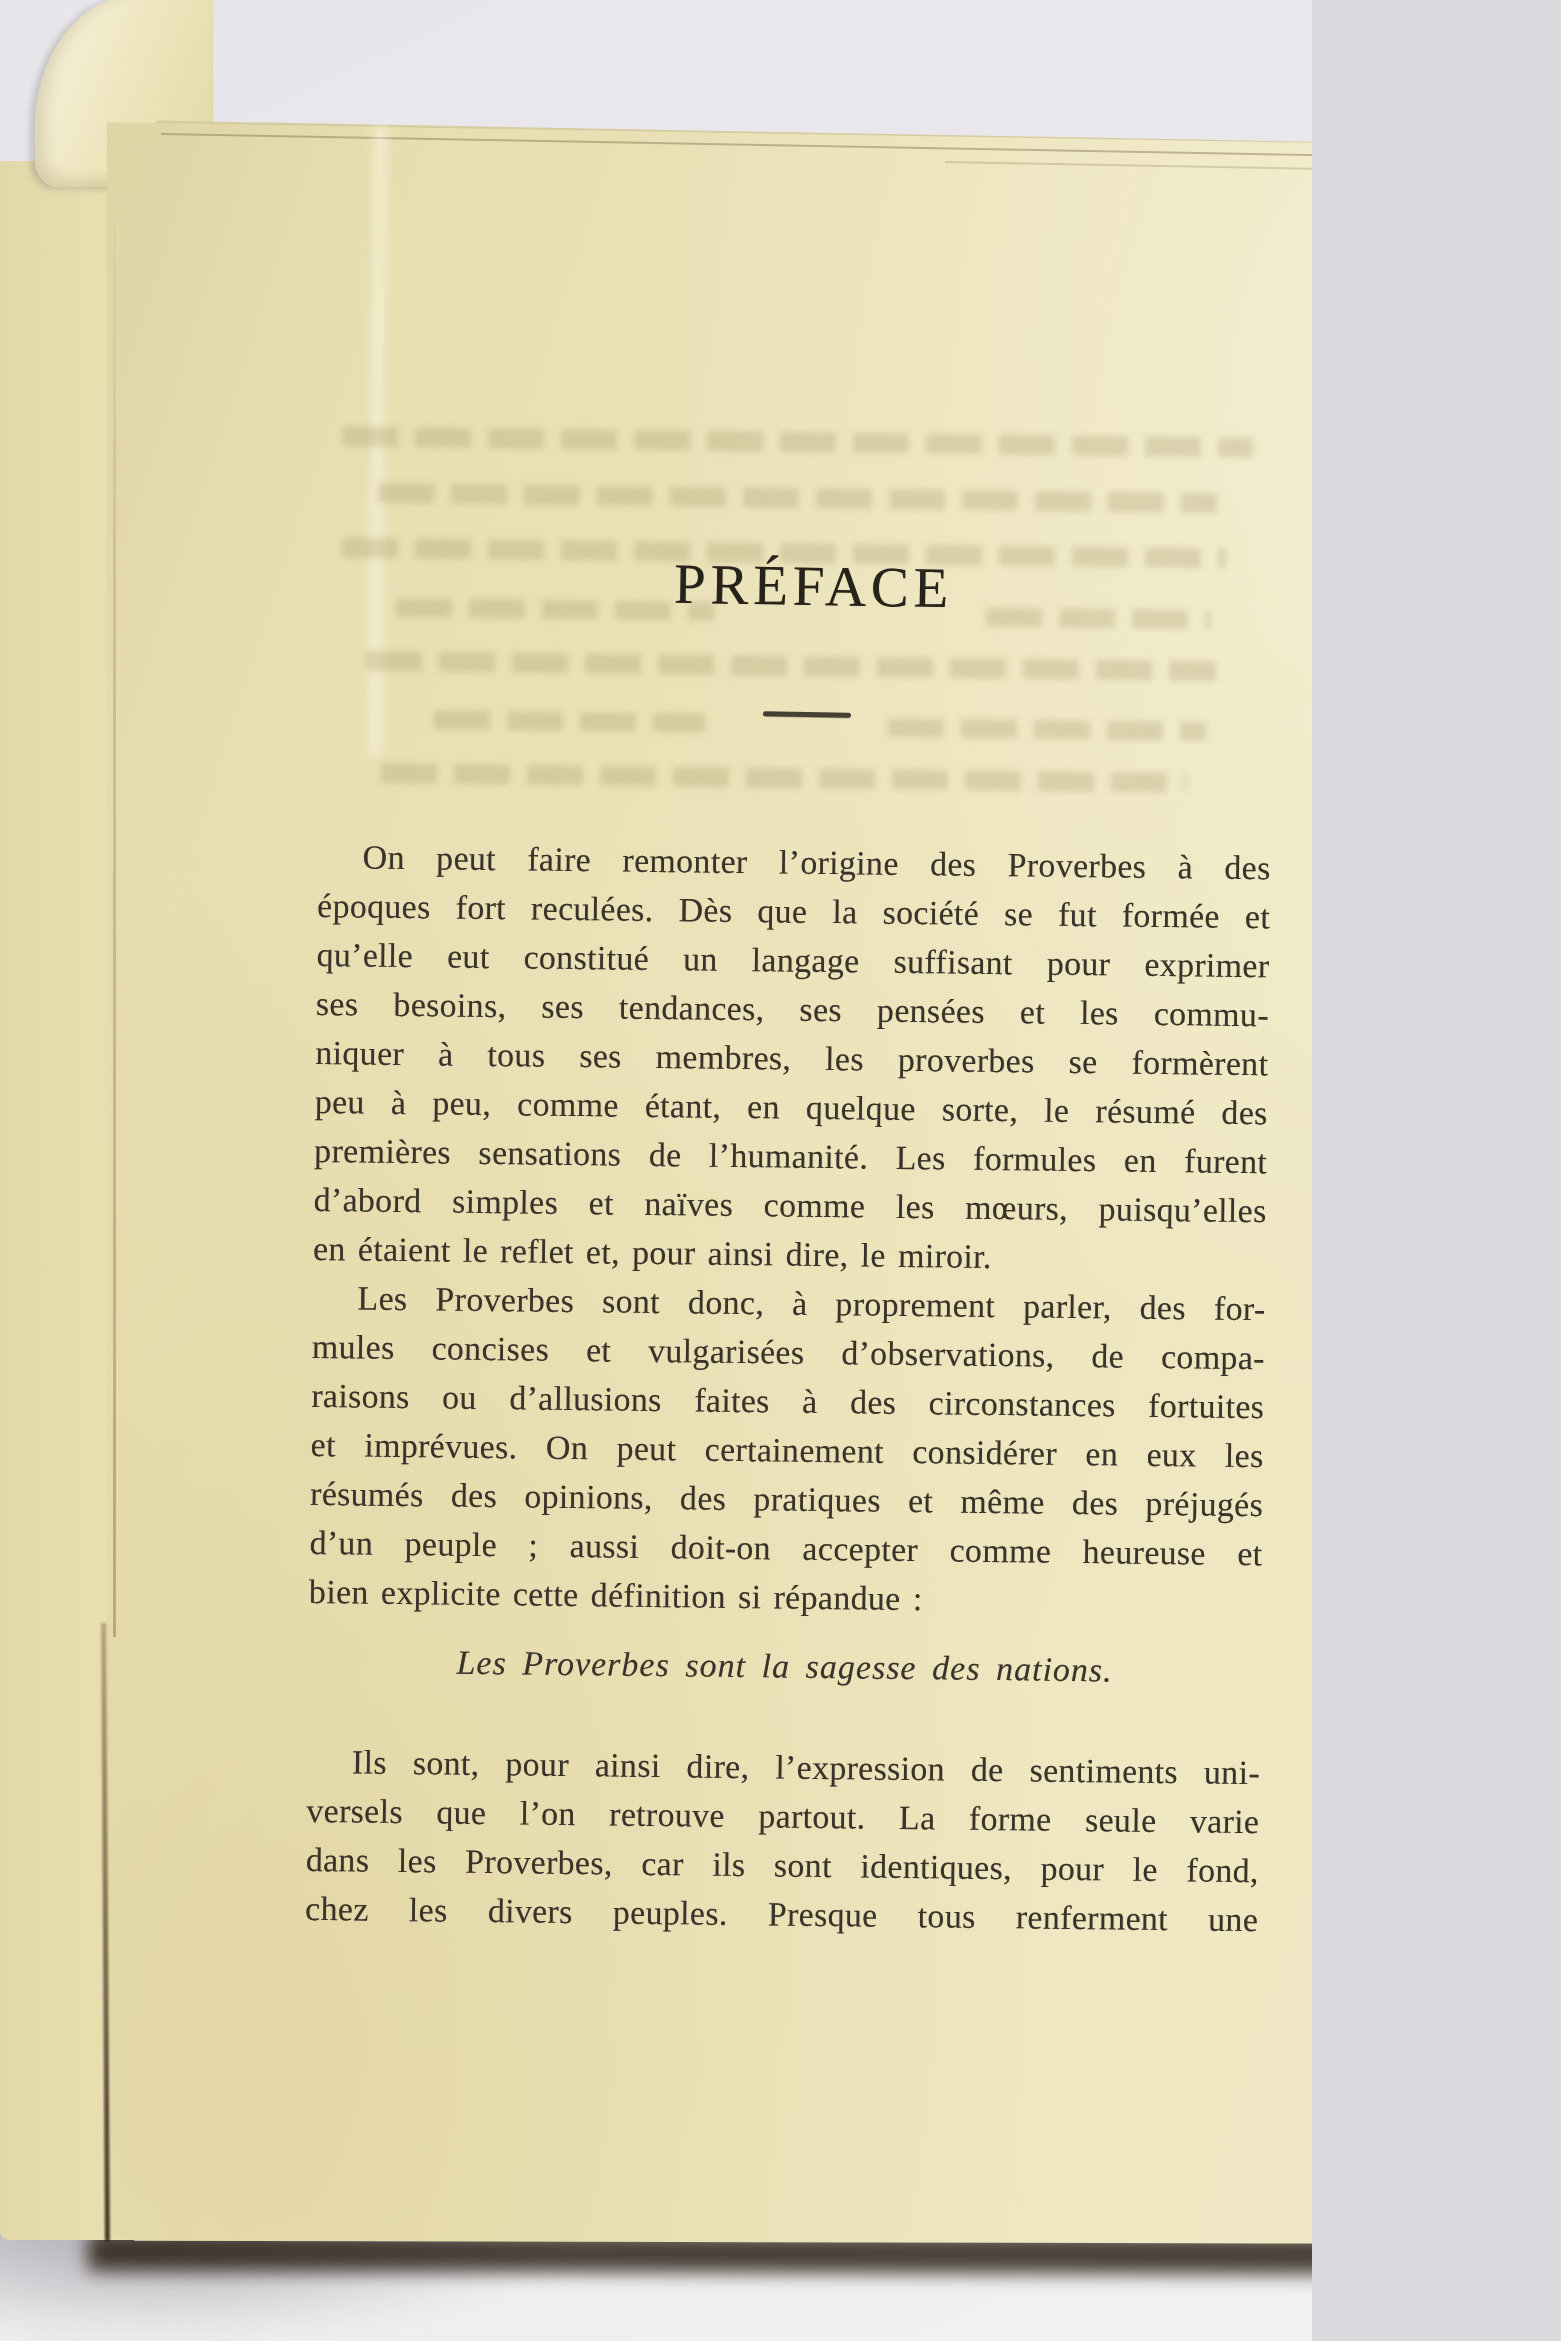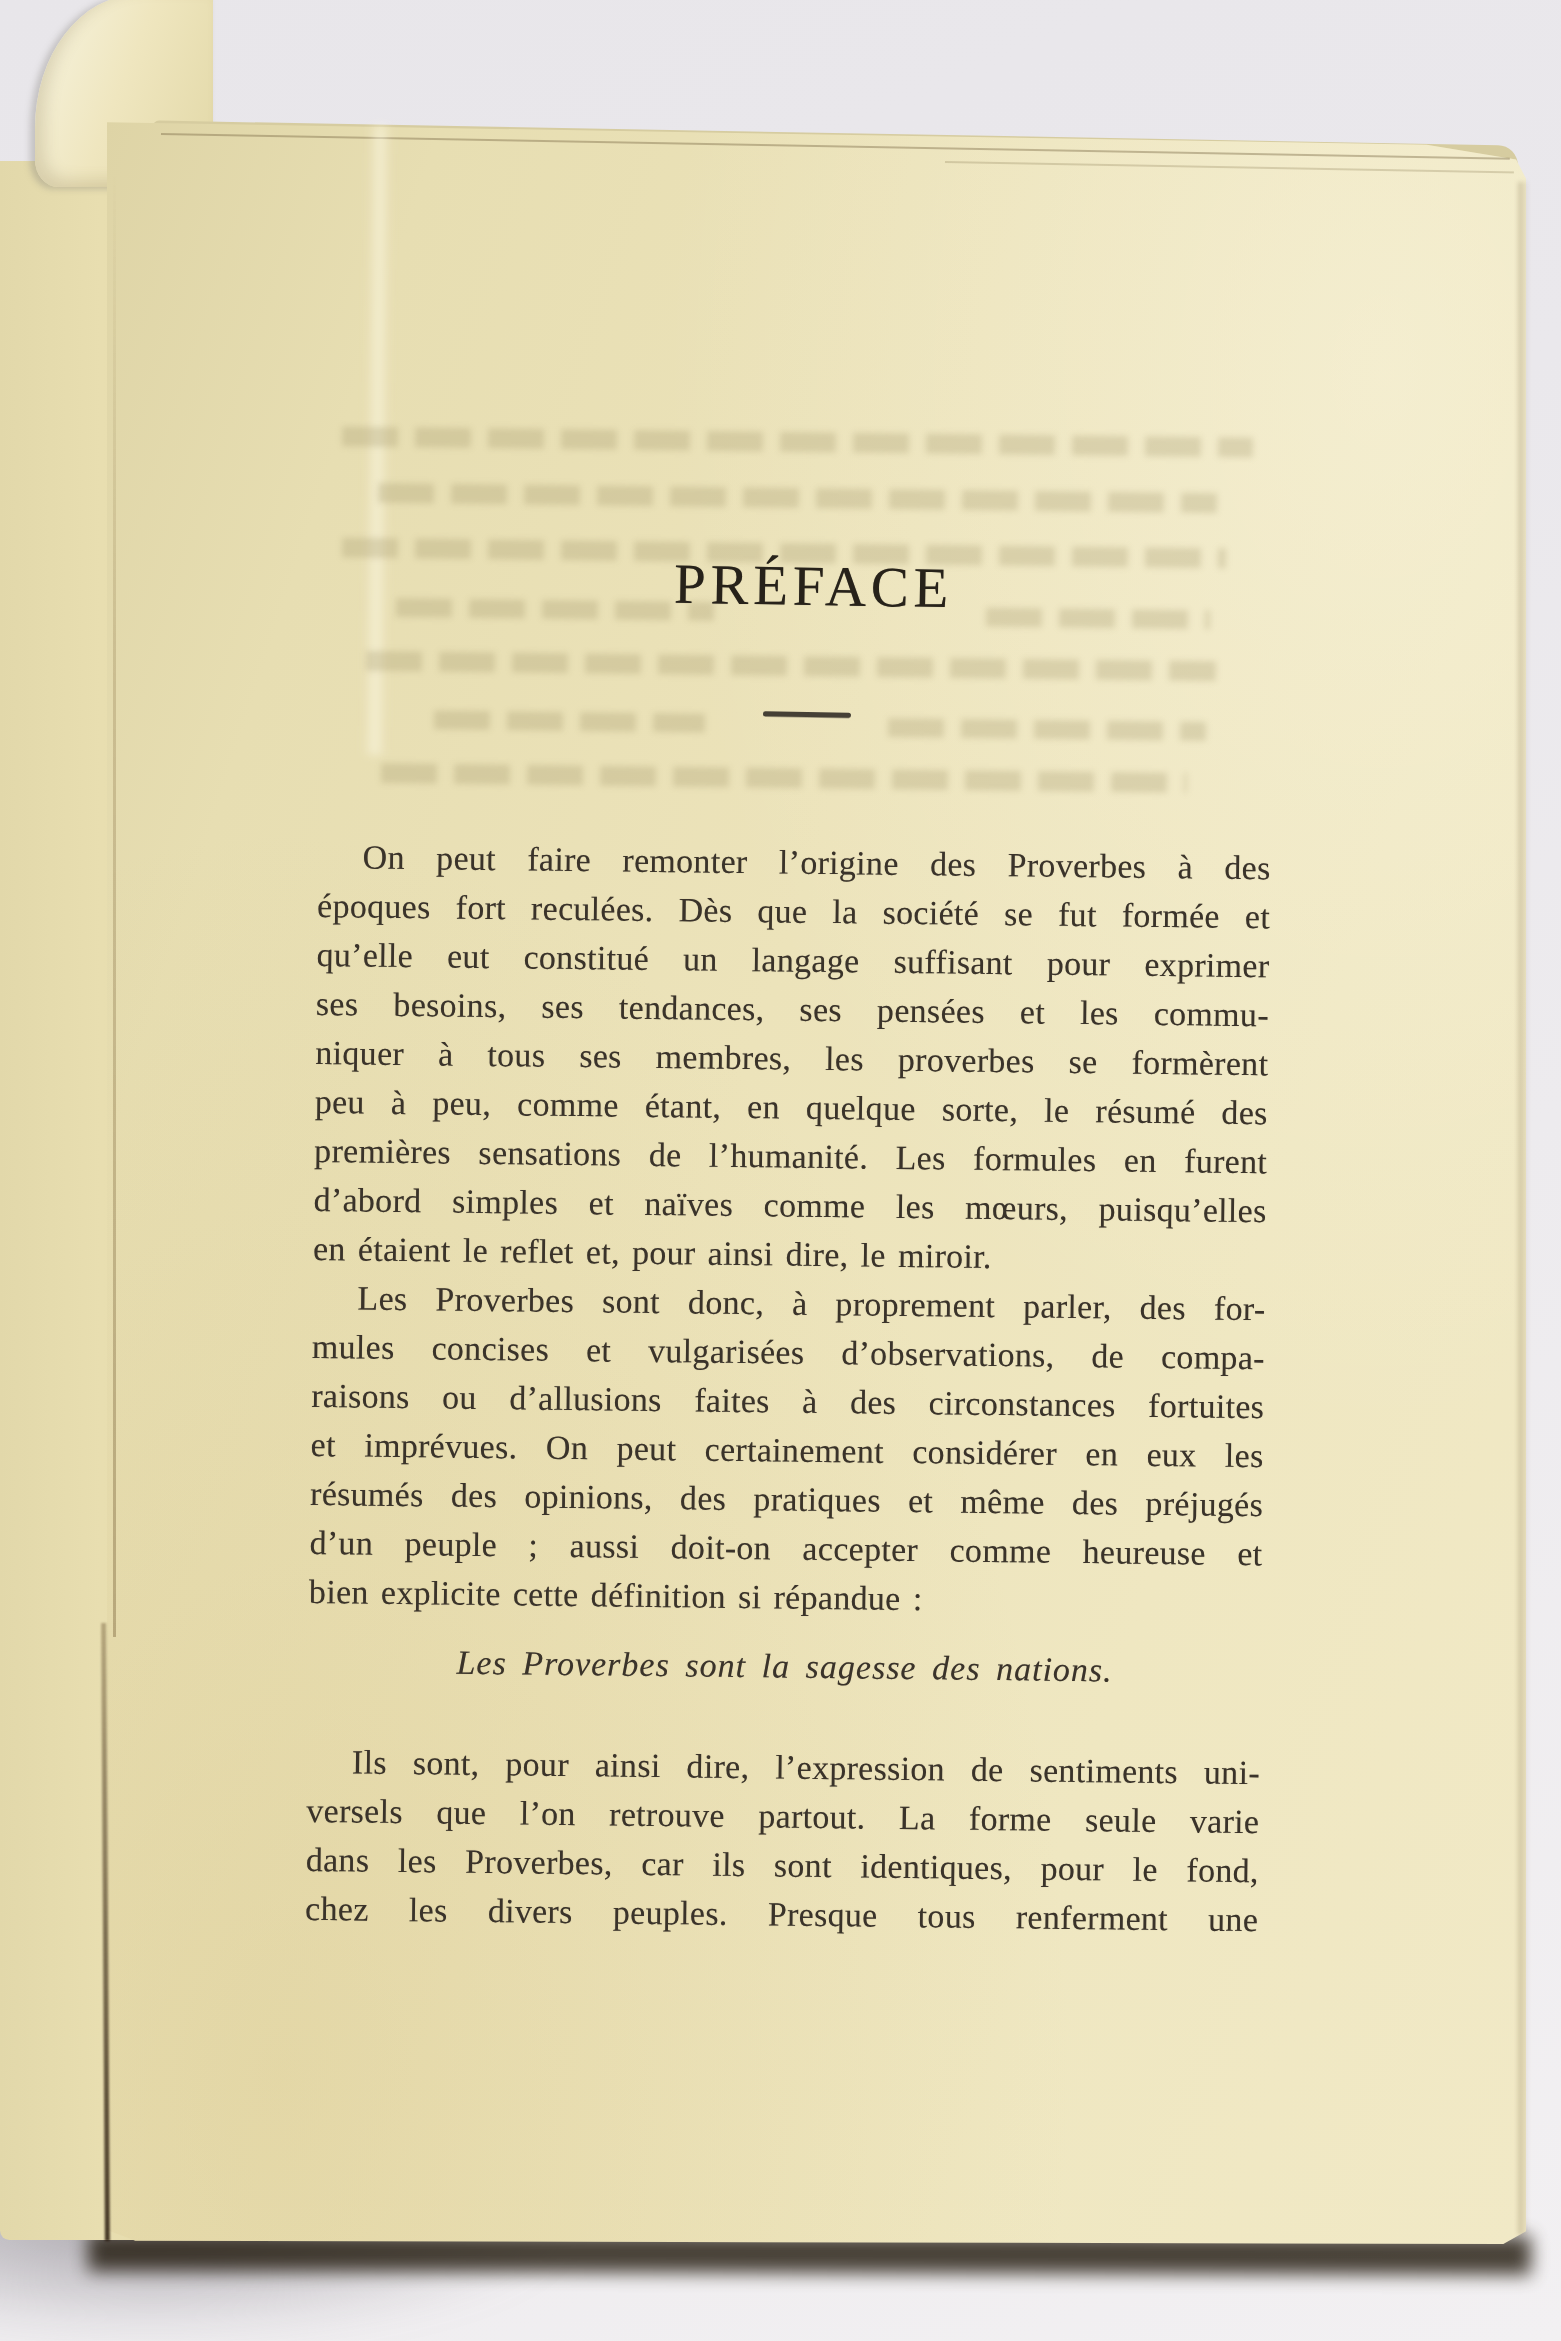--- a/index.html
+++ b/index.html
@@ -1,16 +1,16 @@
 <!DOCTYPE html>
 <html style="font-size:11px"><head>
 <meta charset="utf-8">
 <style>
   html,body{margin:0;padding:0;background:#dcdade;}
-  .scene{position:relative;width:1561px;height:2342px;overflow:hidden;
+  .scene{position:relative;width:1312px;height:2342px;overflow:hidden;
          font-family:"Liberation Serif","DejaVu Serif",serif;}
   
   .backdrop{position:absolute;inset:0;
     background:linear-gradient(155deg,#e8e6ea 0%,#eae8ec 35%,#edebee 60%,#f2f0f2 100%);z-index:0;}
   
   .shadow-soft{position:absolute;left:-81px;top:2121px;width:664px;height:217px;
     background:radial-gradient(ellipse at 35% 45%,rgba(105,100,110,.55),rgba(105,100,110,0) 70%);
     filter:blur(19px);z-index:1;}
   
   .shadow-bottom{position:absolute;left:88px;top:2234px;width:1443px;height:39px;

